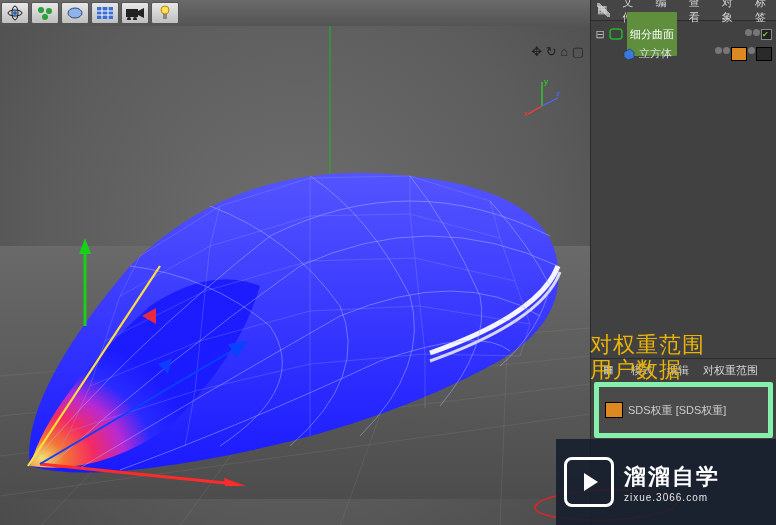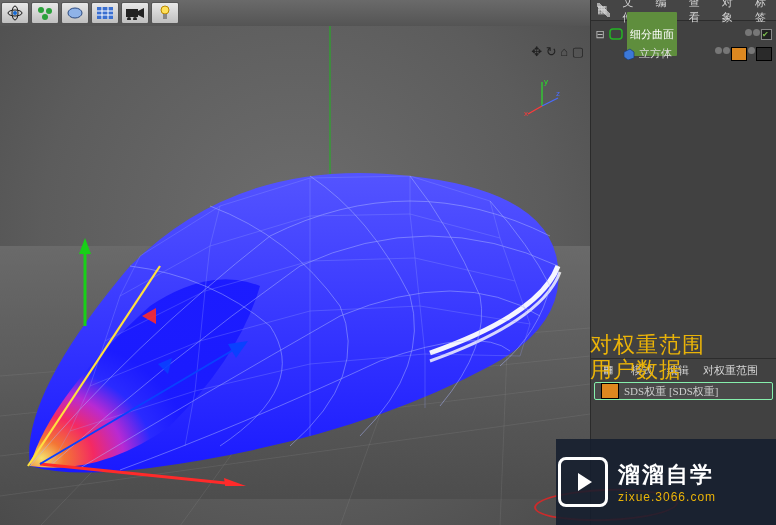--- a/index.html
+++ b/index.html
@@ -144,54 +144,53 @@
     letter-spacing:1px;
   }
   .attr-tabs {
     display:flex; gap:14px;
     padding:4px 8px 0 12px;
     color:#d5d5d5;
   }
   .attr-section {
     background:#4a4a4a;
     margin:4px 3px 0 3px;
-    padding:0 6px;
-    border:1px solid #86efac;
+    padding:15px 6px;
+    border:5px solid #86efac;
     border-radius:2px;
-    font-family:Liberation Serif, serif;
   }
   .attr-section .tag-row {
     display:flex; align-items:center; gap:5px;
   }
   .attr-section .tag-icon {
     width:16px;height:14px;background:#dd8820;border:1px solid #000;
   }
 
   .watermark {
     position:absolute;
     right:0; bottom:0;
     width: 220px; height: 86px;
     background: rgba(20,30,45,0.88);
     display:flex; align-items:center; gap:10px;
-    padding-left:2px;
+    padding-left:8px;
     box-sizing:border-box;
   }
   .wm-play {
     width:44px;height:44px;border:3px solid #fff;border-radius:8px;
     display:flex;align-items:center;justify-content:center;
   }
   .wm-play::after{
     content:"";
     border-left:14px solid #fff;
     border-top:9px solid transparent;
     border-bottom:9px solid transparent;
     margin-left:3px;
   }
   .wm-text .t1{ color:#fff; font-size:22px; font-weight:bold; letter-spacing:2px;}
-  .wm-text .t2{ color:#eab308; font-size:12px; letter-spacing:1px;}
+  .wm-text .t2{ color:#e5e5e5; font-size:10px; letter-spacing:1px;}
 
   .red-ellipse {
     position:absolute;
     right: 98px;
     bottom: 4px;
     width: 140px; height: 28px;
     border:2px solid #cc2b2b;
     border-radius: 50%;
     transform: rotate(-2deg);
   }

